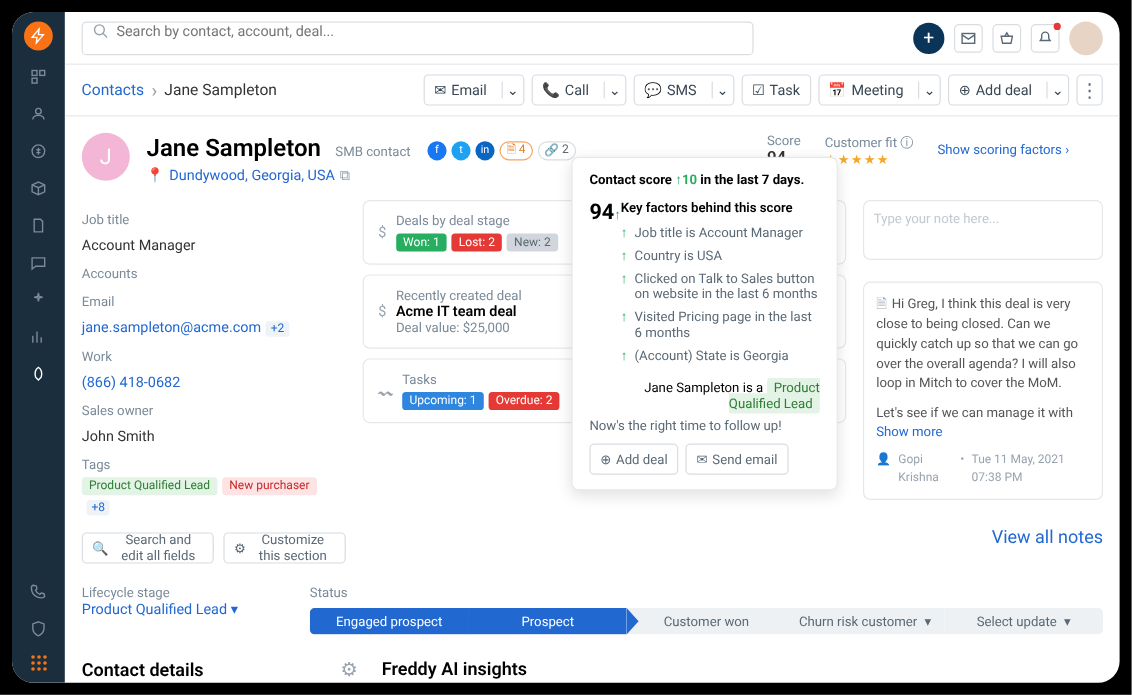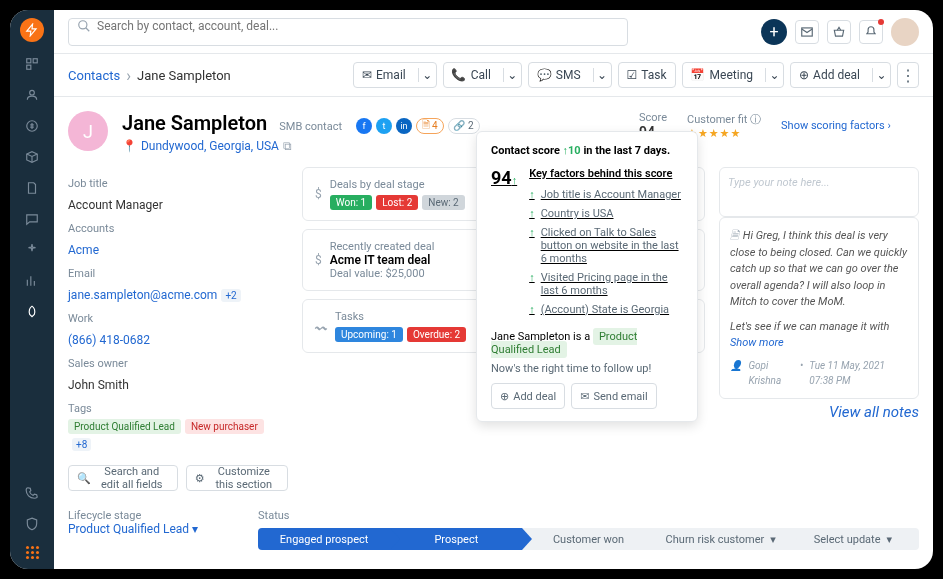--- a/index.html
+++ b/index.html
@@ -51,21 +51,21 @@
 .tag-green { background:#e3f3e5; color:#2e7d32; }
 .tag-red { background:#fde3e3; color:#c62828; }
 .edit-btns { display:flex; gap:8px; margin-top:14px; }
 .outline-btn { height:26px; border:1px solid #d8dde2; border-radius:4px; background:#fff; font-size:11px; color:#5a6975; padding:0 8px; display:flex; align-items:center; gap:4px; cursor:pointer; }
 .cards { display:flex; flex-direction:column; gap:8px; }
 .card { border:1px solid #e5e8eb; border-radius:6px; padding:10px 12px; display:flex; align-items:center; font-size:12px; position:relative; }
 .card .arrow { margin-left:auto; color:#97a3af; cursor:pointer; }
 .badge { font-size:10px; padding:2px 6px; border-radius:3px; color:#fff; }
 .b-green { background:#27ae60; } .b-red { background:#e53935; } .b-gray { background:#d0d6db; color:#5a6975; }
 .b-blue { background:#2e86de; }
-.notes-col { display:flex; flex-direction:column; gap:0;font-style:italic; }
+.notes-col { display:flex; flex-direction:column; gap:18px; }
 .note-input { border:1px solid #e5e8eb; border-radius:6px; padding:8px; font-size:11px; color:#c0c8d0; height:50px; }
 .note-card { border:1px solid #e5e8eb; border-radius:6px; padding:10px; font-size:11px; color:#555; line-height:1.5; }
 .note-meta { font-size:10px; color:#97a3af; margin-top:6px; display:flex; gap:6px; }
 .view-all { color:#2268d1; font-size:15px; text-align:right; margin-top:4px; cursor:pointer; }
 .score-header { display:flex; gap:20px; font-size:11px; color:#7a8a99; margin-bottom:6px; align-items:center; }
 .score-num { font-size:14px; font-weight:600; color:#333; }
 .stars { color:#f5a623; font-size:11px; letter-spacing:1px; }
 .link-blue { color:#2268d1; cursor:pointer; font-size:11px; }
 .popover { position:absolute; top:0; left:0; width:222px; background:#fff; border:1px solid #e5e8eb; border-radius:6px; box-shadow:0 4px 12px rgba(0,0,0,0.12); padding:12px 14px; font-size:11px; z-index:10;margin-left:44px; }
 .popover h4 { font-size:11px; font-weight:600; margin-bottom:8px; }
@@ -270,21 +270,20 @@
             <span class="link-blue"><span>Show scoring factors</span> ›</span>
           </div>
         </div>
       </div>
 
       <div class="grid3">
         <div>
           <div class="field-label">Job title</div>
           <div class="field-value">Account Manager</div>
           <div class="field-label">Accounts</div>
-          <div class="field-value field-link">Acme</div>
           <div class="field-label">Email</div>
           <div class="field-value"><span class="field-link">jane.sampleton@acme.com</span><span class="plus-badge">+2</span></div>
           <div class="field-label">Work</div>
           <div class="field-value field-link">(866) 418-0682</div>
           <div class="field-label">Sales owner</div>
           <div class="field-value">John Smith</div>
           <div class="field-label">Tags</div>
           <div class="tags">
             <span class="tag tag-green">Product Qualified Lead</span>
             <span class="tag tag-red">New purchaser</span>
@@ -325,21 +324,21 @@
               <div style="display:flex;gap:4px;margin-top:4px;">
                 <span class="badge b-blue">Upcoming: 1</span>
                 <span class="badge b-red">Overdue: 2</span>
               </div>
             </div>
             <span class="arrow">›</span>
           </div>
 
           <div class="popover" style="left:130px;top:-36px;">
             <div><b>Contact score </b><span class="up-arrow">↑</span><b style="color:#27ae60;">10</b><b> in the last 7 days.</b></div>
-            <div style="display:flex;gap:12px;margin-top:10px;text-decoration:underline;">
+            <div style="display:flex;gap:0;margin-top:10px;">
               <div style="font-size:18px;font-weight:700;"><span>94</span><span class="up-arrow">↑</span></div>
               <div style="flex:1;">
                 <h4>Key factors behind this score</h4>
                 <div class="factor-row">
                     <span class="up-arrow">↑</span>
                     <span>Job title is Account Manager</span>
                   </div>
                 <div class="factor-row">
                     <span class="up-arrow">↑</span>
                     <span>Country is USA</span>
@@ -351,21 +350,21 @@
                 <div class="factor-row">
                     <span class="up-arrow">↑</span>
                     <span>Visited Pricing page in the last 6 months</span>
                   </div>
                 <div class="factor-row">
                     <span class="up-arrow">↑</span>
                     <span>(Account) State is Georgia</span>
                   </div>
               </div>
             </div>
-            <div style="margin-top:8px;"><span>Jane Sampleton is a  </span><span class="pql-tag">Product Qualified Lead</span></div>
+            <div style="margin-top:8px;text-align:right;"><span>Jane Sampleton is a  </span><span class="pql-tag">Product Qualified Lead</span></div>
             <div style="margin-top:6px;color:#5a6975;">Now's the right time to follow up!</div>
             <div class="pop-btns">
               <button class="outline-btn">⊕ <span>Add deal</span></button>
               <button class="outline-btn">✉ <span>Send email</span></button>
             </div>
           </div>
         </div>
 
         <div class="notes-col">
           <div class="note-input">Type your note here...</div>

